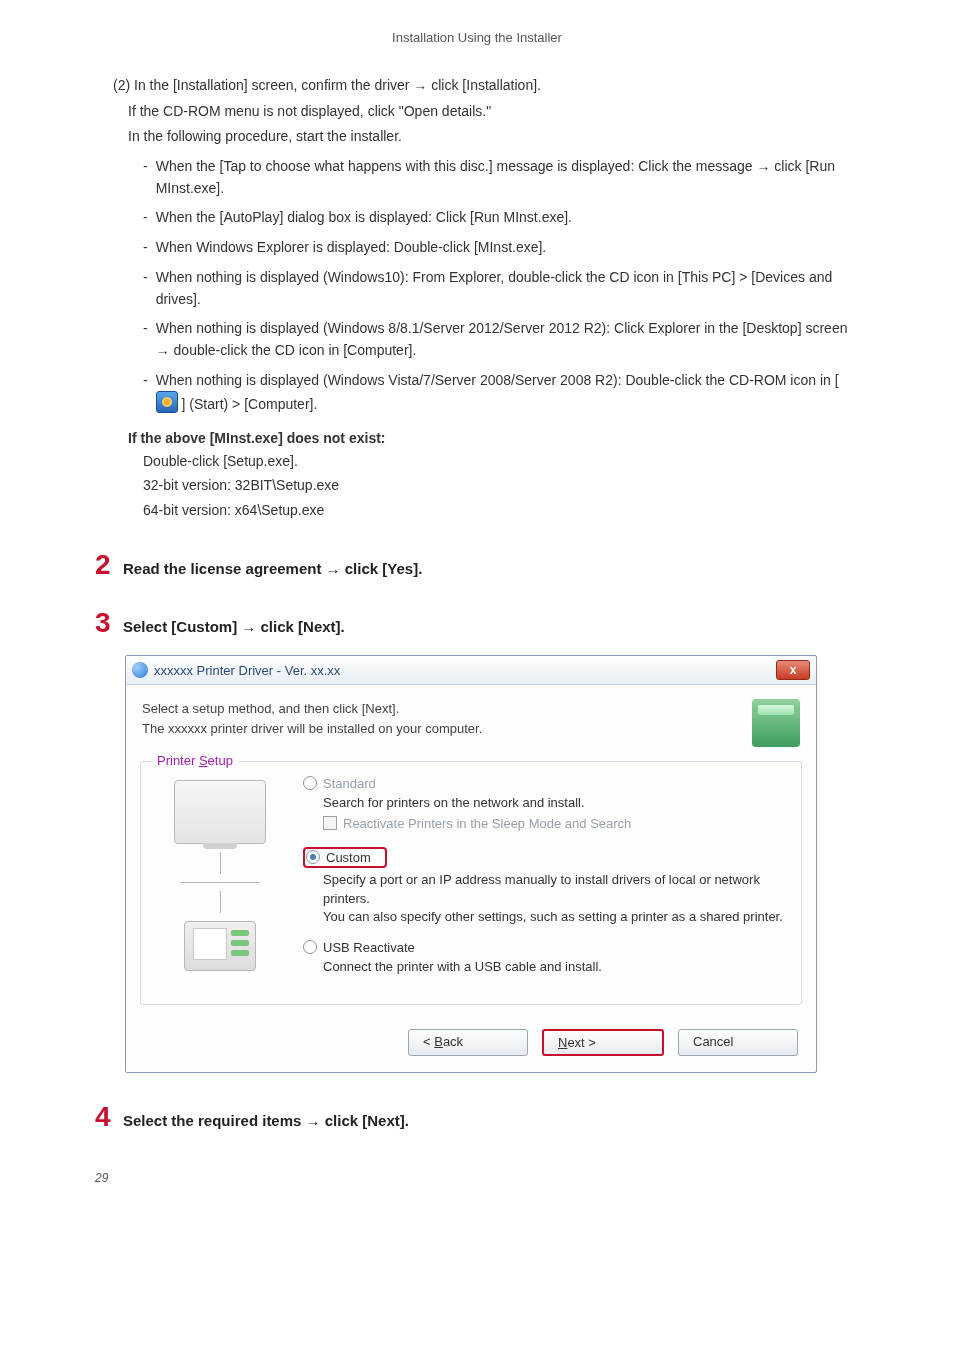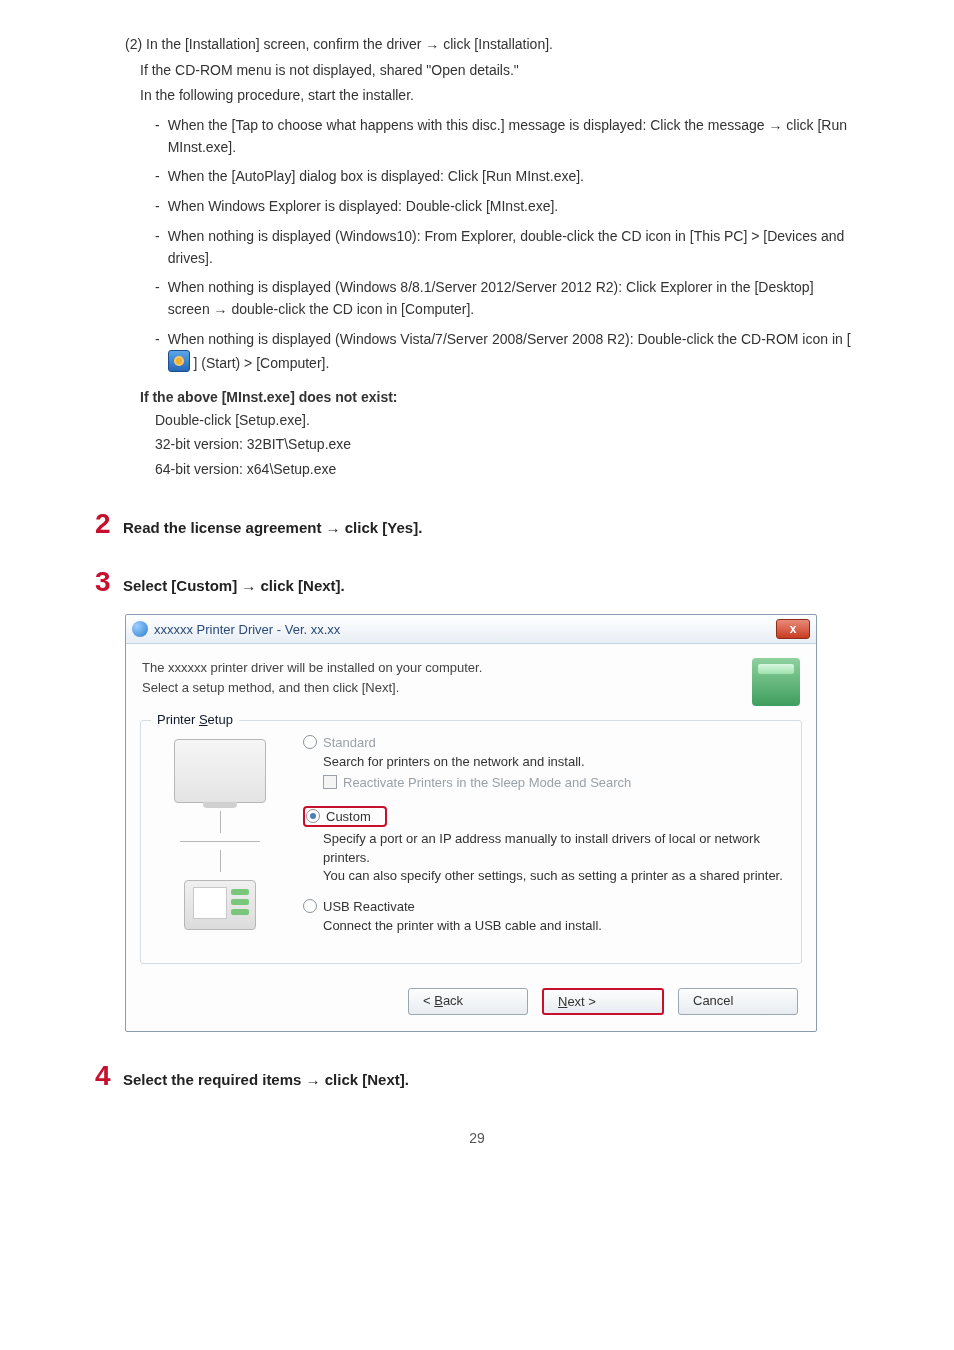--- a/index.html
+++ b/index.html
@@ -12,21 +12,21 @@
   }
   .page {
     padding: 30px 95px 40px 95px;
   }
   .header {
     text-align: center;
     font-size: 13px;
     color: #555;
     margin-bottom: 30px;
   }
-  .indent1 { margin-left: 30px; }
+  .indent1 { margin-left: 18px; }
   .para {
     font-size: 14px;
     line-height: 1.55;
     color: #333;
     margin: 4px 0;
   }
   .sub1 { margin-left: 15px; }
   .bullet-item {
     display: flex;
     margin: 8px 0 8px 30px;
@@ -137,21 +137,21 @@
   }
   .dlg-group{
     margin:4px 14px 14px 14px;
     border:1px solid #d6dde4;
     border-radius:3px;
     padding:6px 14px 14px 14px;
     position:relative;
   }
   .dlg-group-label{
     position:absolute;top:-9px;left:10px;
-    background:#fdfdfd;padding:0 6px;font-size:13px;color:#0f172a;
+    background:#fdfdfd;padding:0 6px;font-size:13px;color:#a21caf;
   }
   .setup-flex{display:flex;gap:18px;margin-top:8px;}
   .setup-illustrations{
     width:130px;flex:0 0 auto;
     display:flex;flex-direction:column;align-items:center;gap:8px;
     padding-top:4px;
   }
   .illus-box{
     width:90px;height:62px;border:1px solid #b7b7b7;border-radius:4px;
     background:linear-gradient(#f6f6f6,#e4e4e4);
@@ -203,34 +203,35 @@
   .dlg-btn{
     min-width:90px;padding:4px 14px;font-size:13px;
     border:1px solid #9aa6b2;border-radius:3px;
     background:linear-gradient(#fdfdfd,#e7ecf1);
     color:#333;
   }
   .dlg-btn.hl{
     border:2px solid #c8102e;
   }
   .page-num{
-    text-align:center;font-size:14px;color:#555;margin-top:40px;
+    text-align:left;font-size:12px;color:#555;margin-top:40px;font-style:italic;
   }
   .u{text-decoration:underline;}
 </style>
 </head>
 <body>
 <div class="page">
 
+  <div class="header">Installation Using the Installer</div>
 
   <div class="indent1">
     <div class="para">
       <span>(2) In the [Installation] screen, confirm the driver </span><span class="arrow">→</span><span> click [Installation].</span>
     </div>
-    <div class="para sub1">If the CD-ROM menu is not displayed, shared "Open details."</div>
+    <div class="para sub1">If the CD-ROM menu is not displayed, click "Open details."</div>
     <div class="para sub1">In the following procedure, start the installer.</div>
 
     <div class="bullet-item">
       <div class="dash">-</div>
       <div class="bullet-body">
         <span>When the [Tap to choose what happens with this disc.] message is displayed: Click the message </span><span class="arrow">→</span><span> click [Run MInst.exe].</span>
       </div>
     </div>
     <div class="bullet-item">
       <div class="dash">-</div>
@@ -278,22 +279,22 @@
   </div>
 
   <div class="dialog-wrap">
     <div class="dlg-title">
       <span class="dlg-title-icon"></span>
       <span>xxxxxx Printer Driver - Ver. xx.xx</span>
       <span class="dlg-close">x</span>
     </div>
     <div class="dlg-head-area">
       <div class="dlg-head-text">
+        <div>Select a setup method, and then click [Next].</div>
         <div>The xxxxxx printer driver will be installed on your computer.</div>
-        <div>Select a setup method, and then click [Next].</div>
       </div>
       <div class="dlg-head-img"></div>
     </div>
 
     <div class="dlg-group">
       <div class="dlg-group-label">
         <span>Printer <span class="u">S</span>etup</span>
       </div>
       <div class="setup-flex">
         <div class="setup-illustrations">

